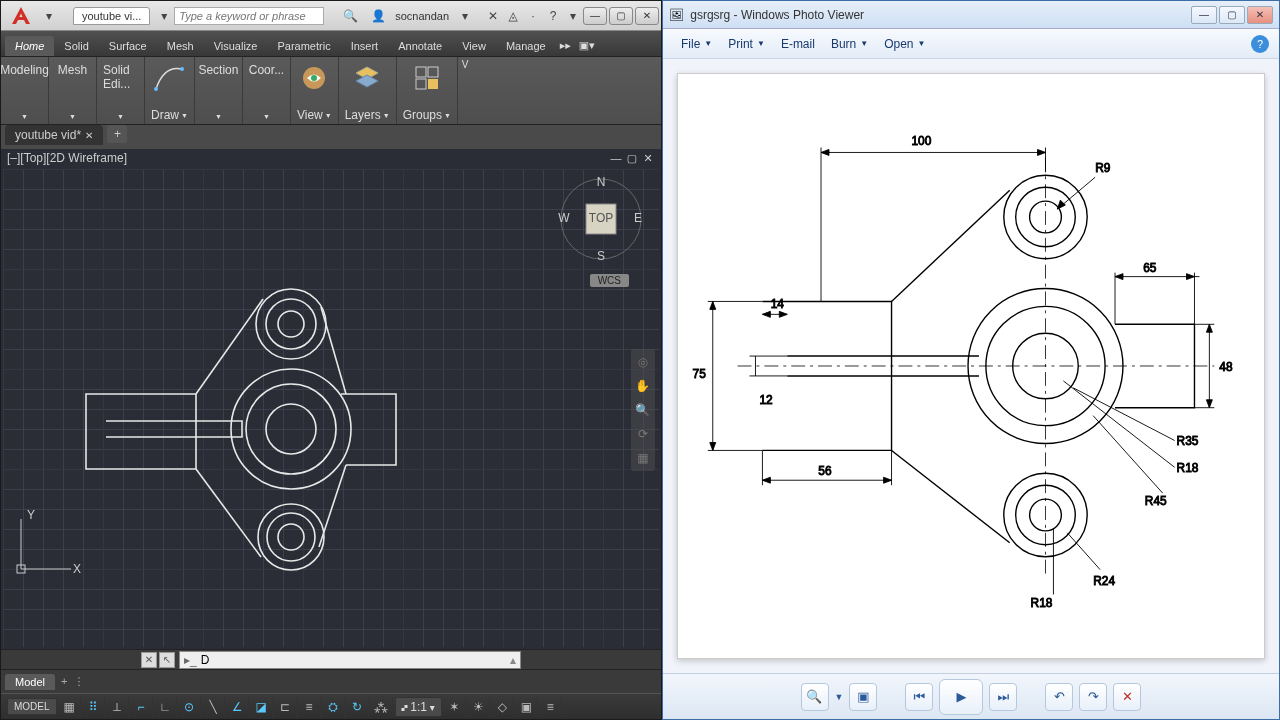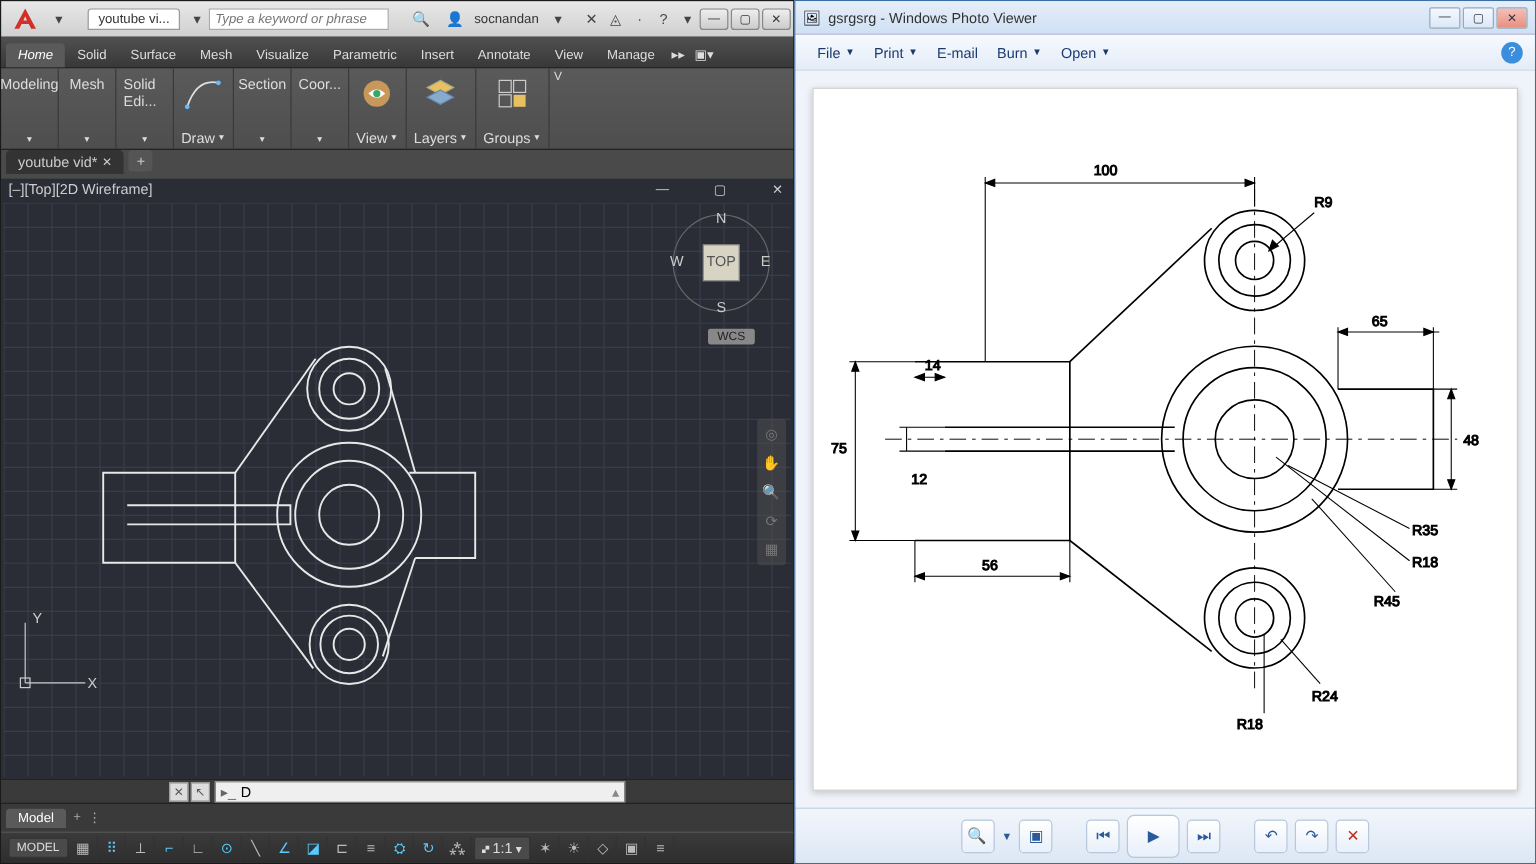--- a/index.html
+++ b/index.html
@@ -28,21 +28,21 @@
 .panel-label .arrow { font-size: 7px; }
 .small-panel { width: 48px; padding-top:6px;}
 .small-panel .panel-label{padding-bottom:2px;}
 
 .doc-tabs { height: 24px; background: #4a4a4a; display: flex; align-items: flex-start; padding: 0 4px; }
 .doc-tab { background: #333; color: #ccc; padding: 3px 10px; font-size: 11px; border-radius: 4px 4px 0 0; display: flex; align-items: center; gap: 4px; cursor: pointer; }
 .doc-tab .close { font-size: 10px; cursor: pointer; }
 .doc-add { width: 20px; height: 18px; background: #555; border-radius: 3px; display: flex; align-items: center; justify-content: center; color: #ccc; margin-left: 4px; cursor: pointer; }
 
 .viewport { flex: 1; background: #2a2d36; position: relative; overflow: hidden; }
-.vp-header { position: absolute; top: 2px; left: 2px; right: 2px; display: flex; align-items: center; color: #ccc; font-size: 11px; padding: 0 4px; gap: 32px; }
+.vp-header { position: absolute; top: 2px; left: 2px; right: 2px; display: flex; align-items: center; color: #ccc; font-size: 11px; padding: 0 4px; }
 .vp-header .spacer { flex: 1; }
 .vp-ctrl { width: 14px; height: 14px; display: inline-flex; align-items: center; justify-content: center; margin-left: 2px; color: #ccc; cursor: pointer; font-size:11px;}
 .grid-bg { position: absolute; inset: 20px 2px 2px 2px;
   background-image: linear-gradient(#343742 1px, transparent 1px), linear-gradient(90deg, #343742 1px, transparent 1px),
                     linear-gradient(#3c404d 1px, transparent 1px), linear-gradient(90deg, #3c404d 1px, transparent 1px);
   background-size: 100px 100px, 100px 100px, 20px 20px, 20px 20px;
 }
 .drawing { position: absolute; inset: 0; }
 .viewcube { position: absolute; top: 25px; right: 15px; width: 90px; height: 90px; display:flex; align-items:center; justify-content:center; }
 .wcs-label { position: absolute; top: 125px; right: 32px; background: #888; color: #222; font-size: 10px; padding: 1px 8px; border-radius: 2px; }

